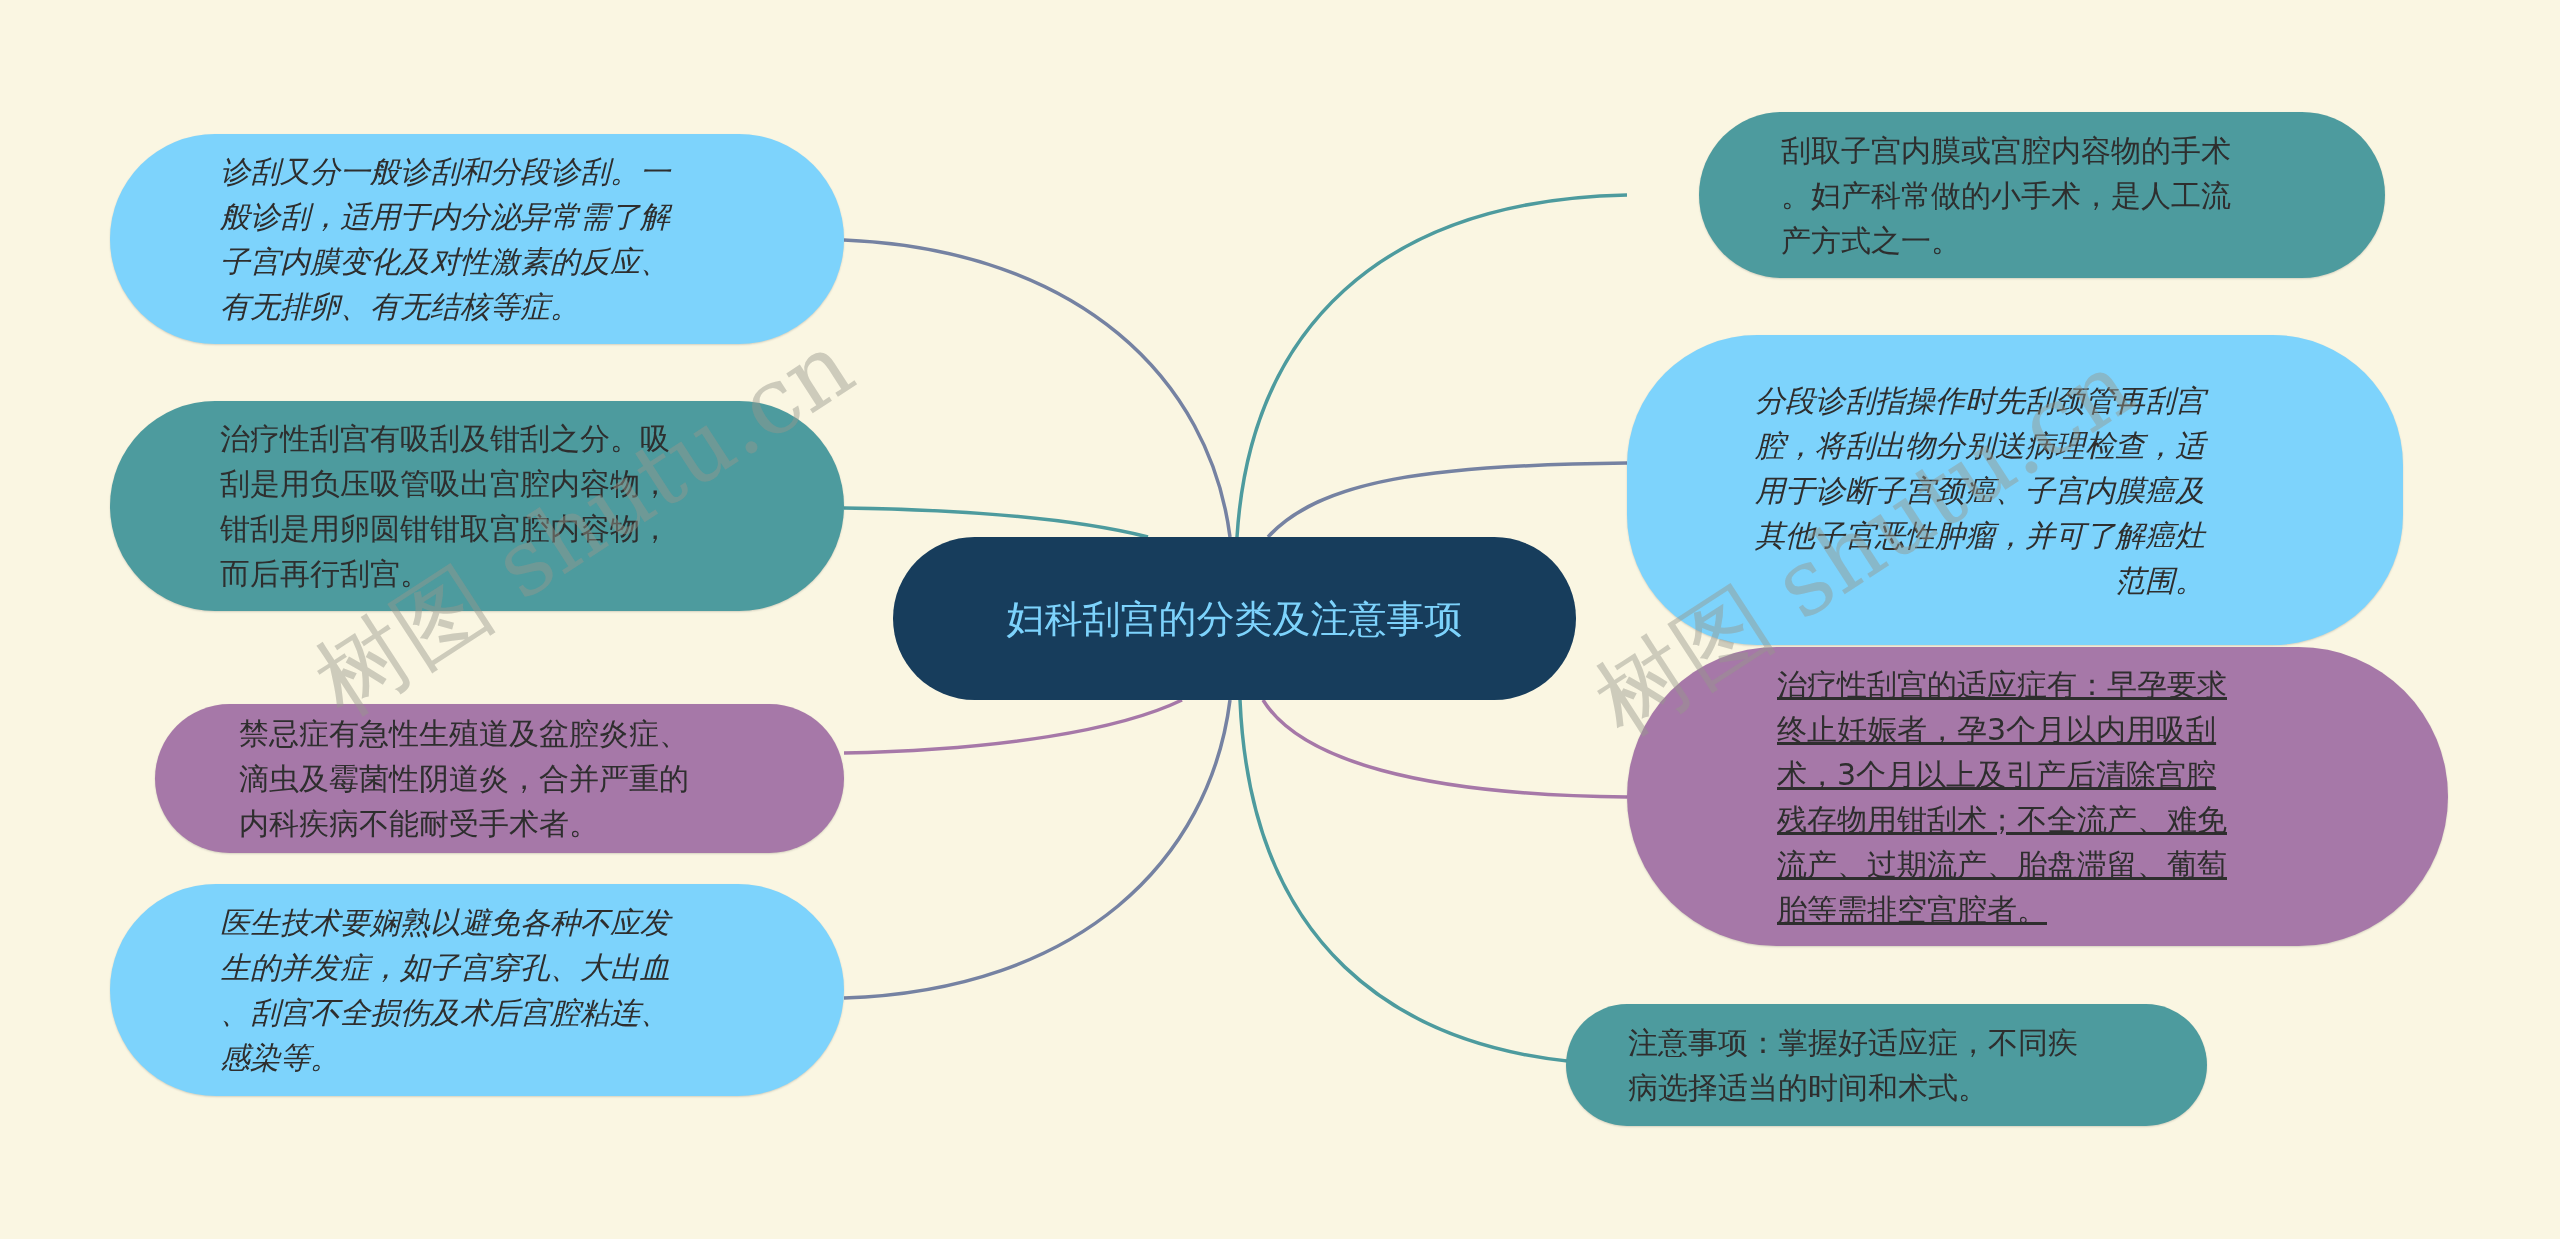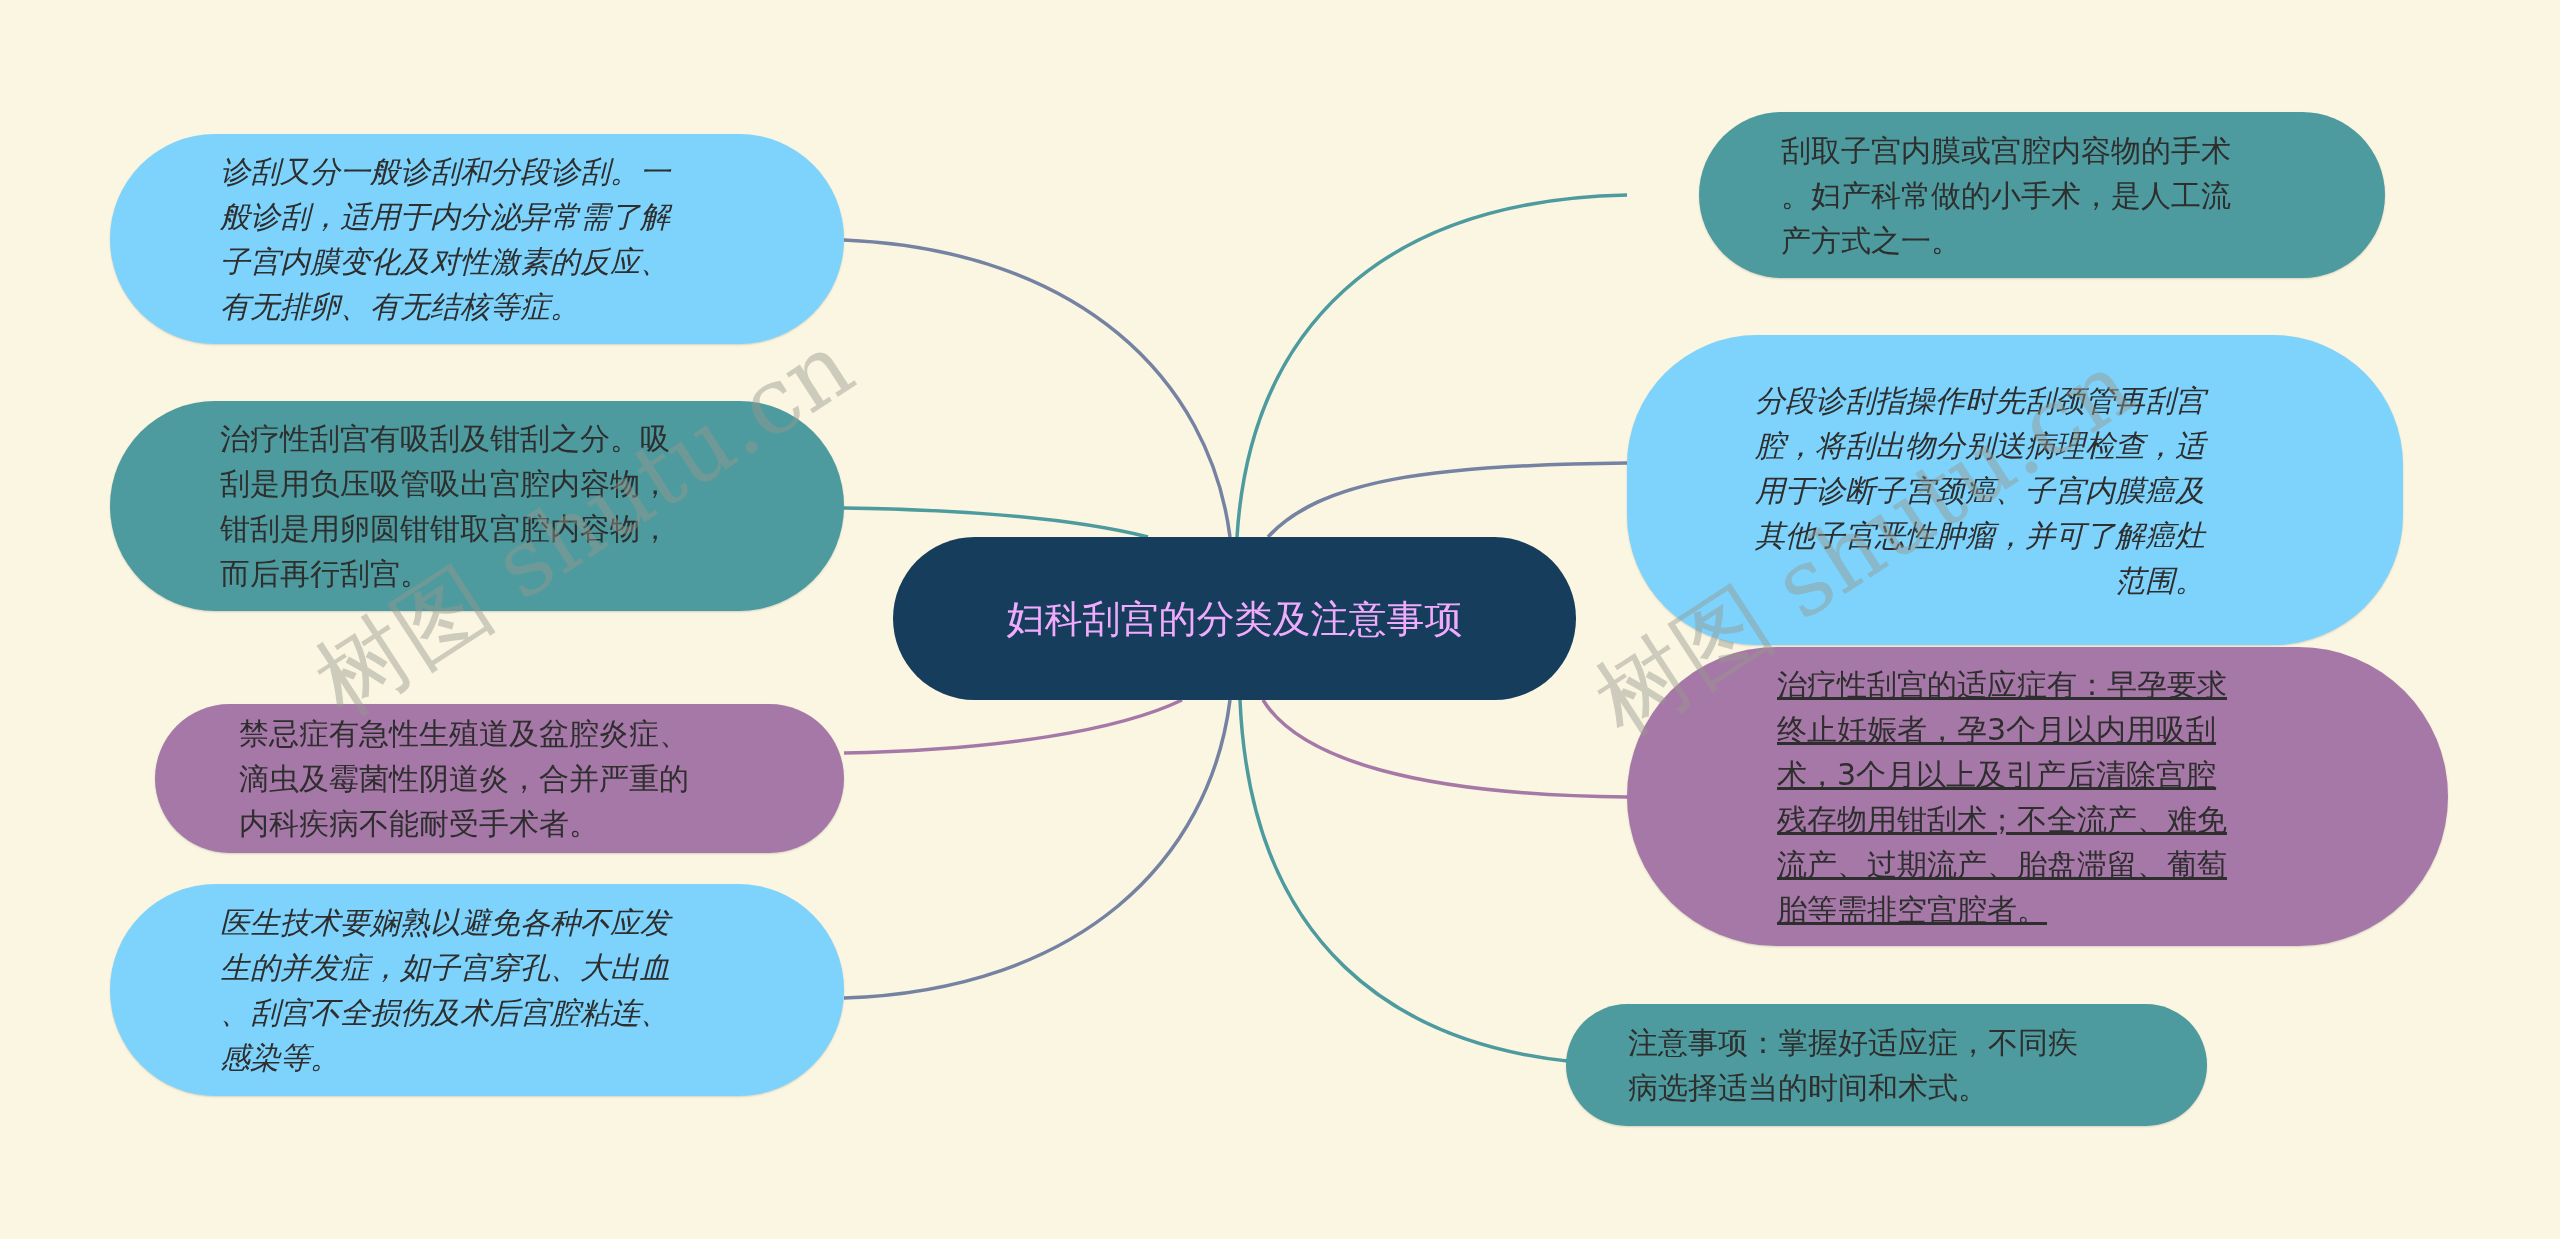--- a/index.html
+++ b/index.html
@@ -16,21 +16,21 @@
     font-size:30px; line-height:45px;
     display:flex; align-items:center;
     box-shadow:0 1px 2px rgba(0,0,0,0.15);
   }
   .node .txt { white-space:pre-line; }
   .slate { background:#7dd3fc;font-style:italic; }
   .teal { background:#4d9b9e; }
   .purple { background:#a678a8; }
   .center {
     position:absolute; left:893px; top:537px; width:683px; height:163px;
-    background:#173d5c; border-radius:85px; color:#f0abfc;
+    background:#173d5c; border-radius:85px; color:#7dd3fc;
     font-size:38px; line-height:58px; text-align:center;
     display:flex; align-items:center; justify-content:center;
     box-sizing:border-box; padding:0 80px;
   }
   .wm {
     position:absolute; color:rgba(150,150,140,0.45);
     font-family:"DejaVu Serif","Liberation Serif",serif;
     font-size:92px; white-space:nowrap; transform:rotate(-33deg);
     transform-origin:left bottom; pointer-events:none;
   }

